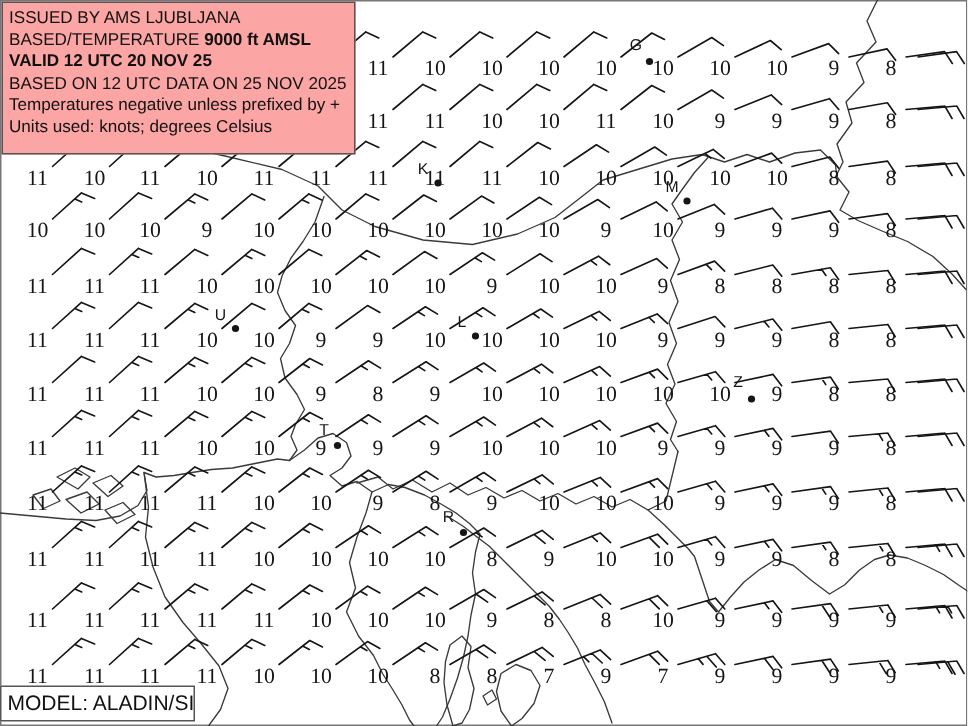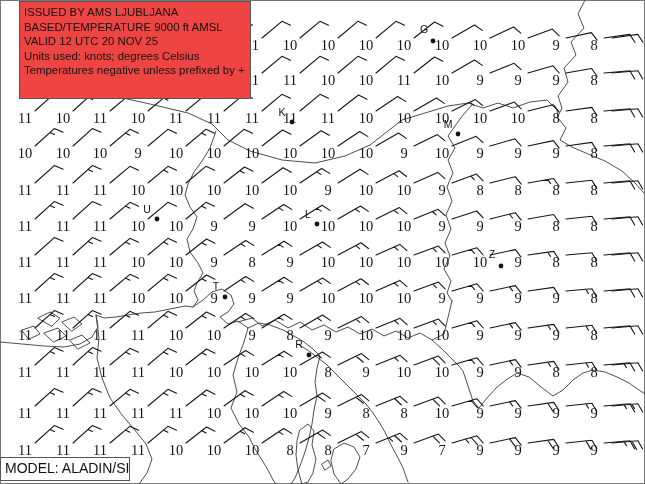--- a/index.html
+++ b/index.html
@@ -1,22 +1,22 @@
 <!DOCTYPE html>
 <html><head>
 <meta charset="utf-8">
 <style>
   html,body{margin:0;padding:0;background:#fff;}
   #frame{position:relative;width:645px;height:484px;background:#ffffff;overflow:hidden;
          font-family:"Liberation Sans",sans-serif;}
   #map-svg{position:absolute;left:0;top:0;}
-  .infobox{position:absolute;left:19px;top:1px;background:#ef4444;border:1px solid #555;
-           padding:3px 5px 20px 4px;font-size:11.4px;line-height:14.6px;color:#111;
+  .infobox{position:absolute;left:1px;top:1px;background:#fca5a5;border:1px solid #555;
+           padding:3px 5px 9px 4px;font-size:11.4px;line-height:14.6px;color:#111;
            white-space:nowrap;z-index:5;}
-  .infobox .b{font-weight:normal;}
+  .infobox .b{font-weight:bold;}
   .modelbox{position:absolute;left:0px;top:457px;background:#ffffff;border:1px solid #555;
             padding:2px 0 4px 4px;font-size:14px;color:#111;z-index:5;}
 </style>
 </head>
 <body>
 
 <div id="frame">
   <svg id="map-svg" width="645" height="484" viewBox="0 0 645 484">
       <rect x="0.5" y="0.5" width="644" height="483" fill="none" stroke="#777" stroke-width="1"></rect>
       <path d="M118,97 L150,104 L188,113 L212,124 L228,140 L250,151 L282,160 L315,163 L345,156 L370,145 L388,131 L402,120 L425,113 L448,106 L468,103 L483,108 L498,103 L513,108 L530,102 L547,100 L557,110 L558,118" fill="none" stroke="#3a3a3a" stroke-width="0.9" stroke-linejoin="round" stroke-linecap="round"></path>
@@ -427,20 +427,21 @@
       <circle cx="309" cy="355" r="2.4" fill="#151515"></circle>
       <text x="299" y="348" text-anchor="middle" font-family="&quot;Liberation Sans&quot;,sans-serif" font-size="10.5px" fill="#151515">R</text>
       <circle cx="225" cy="297" r="2.4" fill="#151515"></circle>
       <text x="216" y="290" text-anchor="middle" font-family="&quot;Liberation Sans&quot;,sans-serif" font-size="10.5px" fill="#151515">T</text>
     </svg>
 
   <div class="infobox" id="infobox">
       <div><span>ISSUED BY AMS LJUBLJANA</span></div>
       <div><span>BASED/TEMPERATURE </span><span class="b">9000 ft AMSL</span></div>
       <div><span class="b">VALID 12 UTC 20 NOV 25</span></div>
+      <div><span>BASED ON 12 UTC DATA ON 25 NOV 2025</span></div>
+      <div><span>Temperatures negative unless prefixed by +</span></div>
       <div><span>Units used: knots; degrees Celsius</span></div>
-      <div><span>Temperatures negative unless prefixed by +</span></div>
     </div>
 
   <div class="modelbox">
     <span>MODEL: ALADIN/SI</span>
   </div>
 </div>
 
 </body></html>

